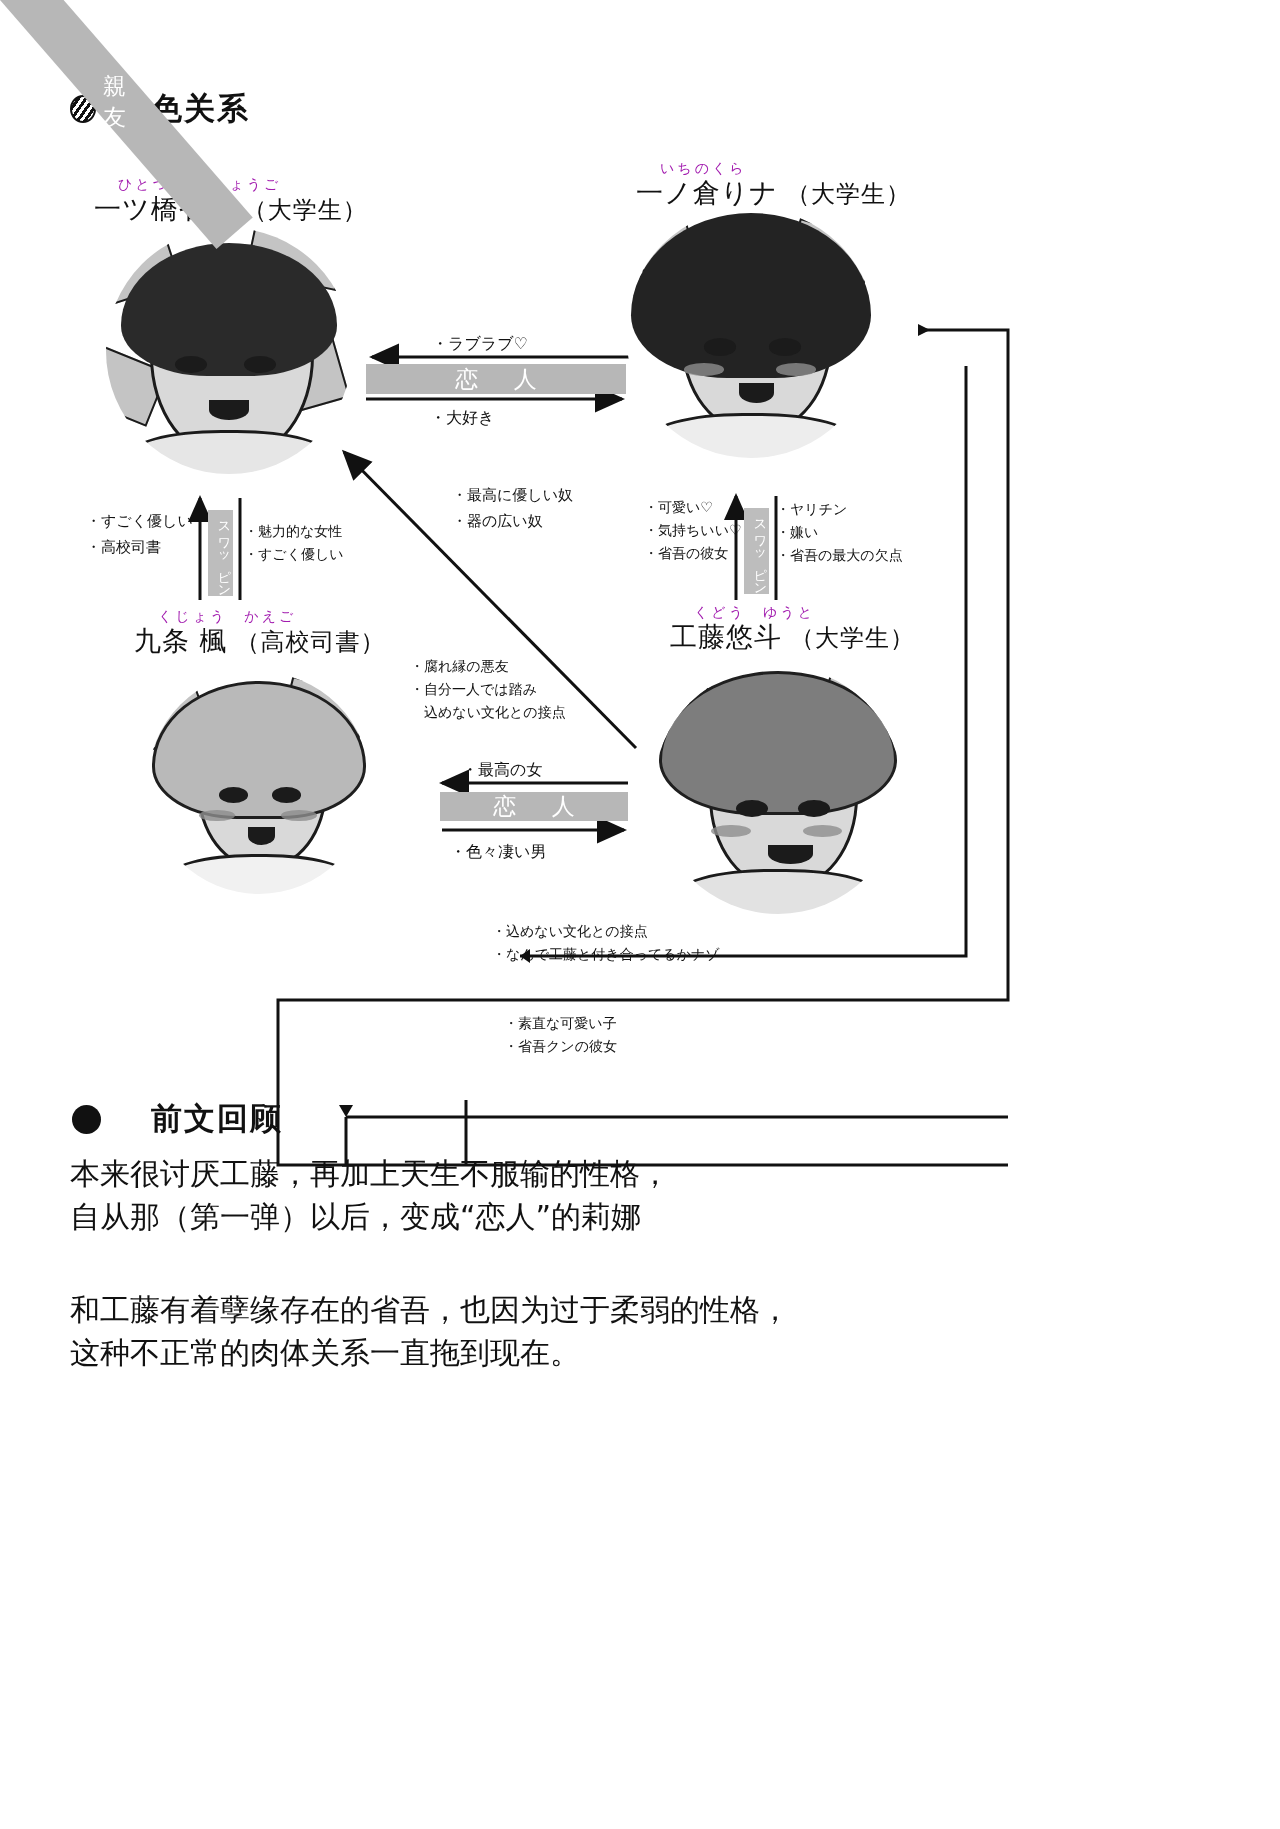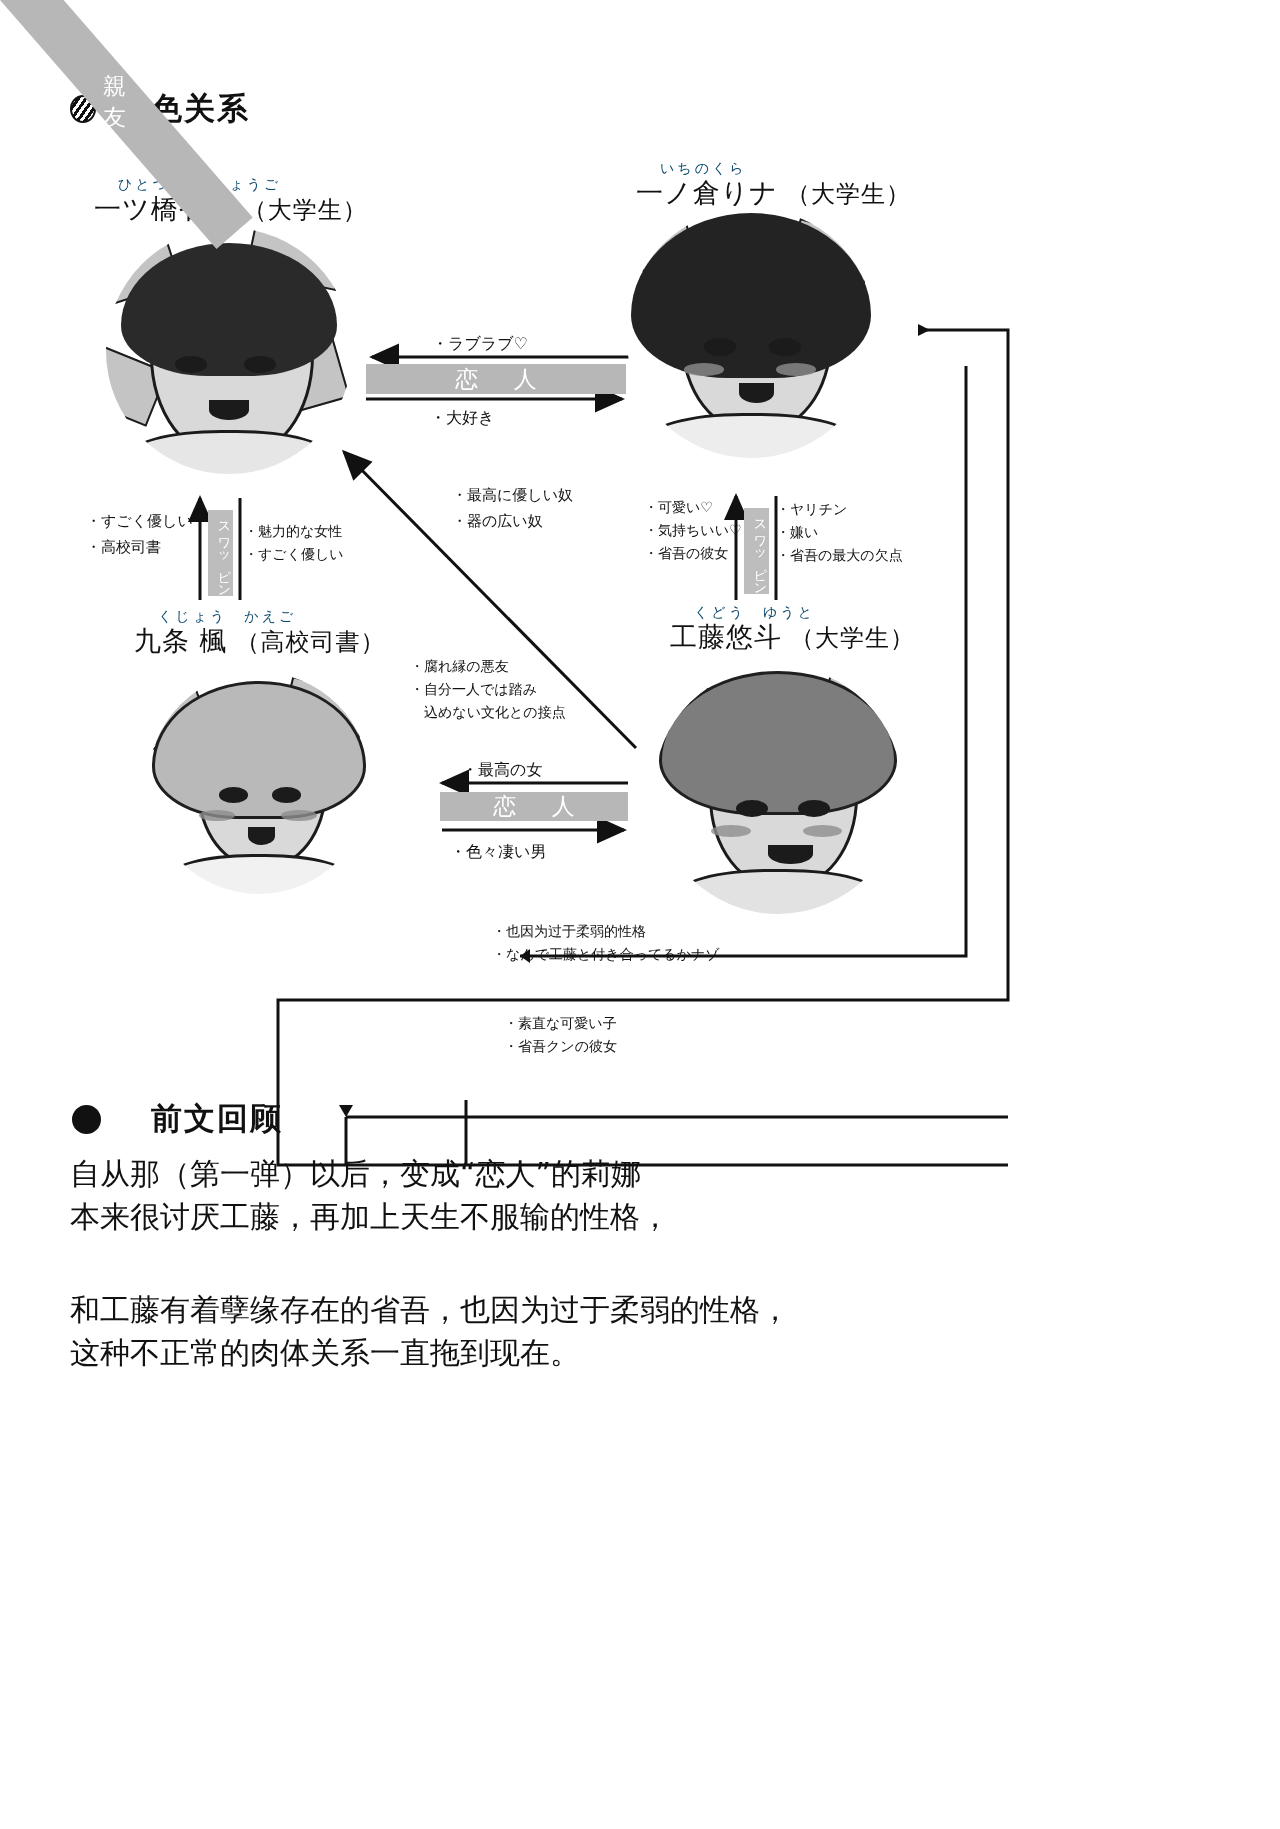--- a/index.html
+++ b/index.html
@@ -101,21 +101,21 @@
   }
 
   #portrait-shougo { left: 106px; top: 228px; width: 246px; height: 246px; }
   #portrait-rina    { left: 626px; top: 208px; width: 250px; height: 250px; }
   #portrait-kaede   { left: 148px; top: 672px; width: 222px; height: 222px; }
   #portrait-yuto    { left: 654px; top: 666px; width: 248px; height: 248px; }
 
   
   .name-block { position: absolute; white-space: nowrap; }
   .furigana {
-    font-size: 14px; letter-spacing: 3px; color: #0c4a6e;
+    font-size: 14px; letter-spacing: 3px; color: #a21caf;
     margin-left: 26px; margin-bottom: -3px;
     font-family: "DejaVu Sans", sans-serif;
   }
   .name-line {
     font-size: 27px; letter-spacing: 1px; color: #111;
     display: flex; align-items: baseline;
   }
   .name-main {
     position: relative;
     padding: 0 2px;
@@ -406,37 +406,37 @@
     <span class="b">・腐れ縁の悪友</span>
     <span class="b">・自分一人では踏み</span>
     <span class="b">　込めない文化との接点</span>
   </div>
 
   <div class="hand md" id="ann-saikou-onna">・最高の女</div>
 
   <div class="hand md" id="ann-iroiro">・色々凄い男</div>
 
   <div class="hand sm" id="ann-onesan">
-    <span class="b">・也因为过于柔弱的性格</span>
+    <span class="b">・込めない文化との接点</span>
     <span class="b">・なんで工藤と付き合ってるかナゾ</span>
   </div>
 
   <div class="hand sm" id="ann-sunao">
     <span class="b">・素直な可愛い子</span>
     <span class="b">・省吾クンの彼女</span>
   </div>
 
   <div class="sec-head h2">
     <span class="bullet-solid"></span>
     <span class="sec-title">前文回顾</span>
   </div>
 
   <div class="prose" id="prose-1">
+    <div>本来很讨厌工藤，再加上天生不服输的性格，</div>
     <div>自从那（第一弹）以后，变成“恋人”的莉娜</div>
-    <div>本来很讨厌工藤，再加上天生不服输的性格，</div>
   </div>
 
   <div class="prose" id="prose-2">
     <div>和工藤有着孽缘存在的省吾，也因为过于柔弱的性格，</div>
     <div>这种不正常的肉体关系一直拖到现在。</div>
   </div>
 
 </div>
 
 </body></html>

